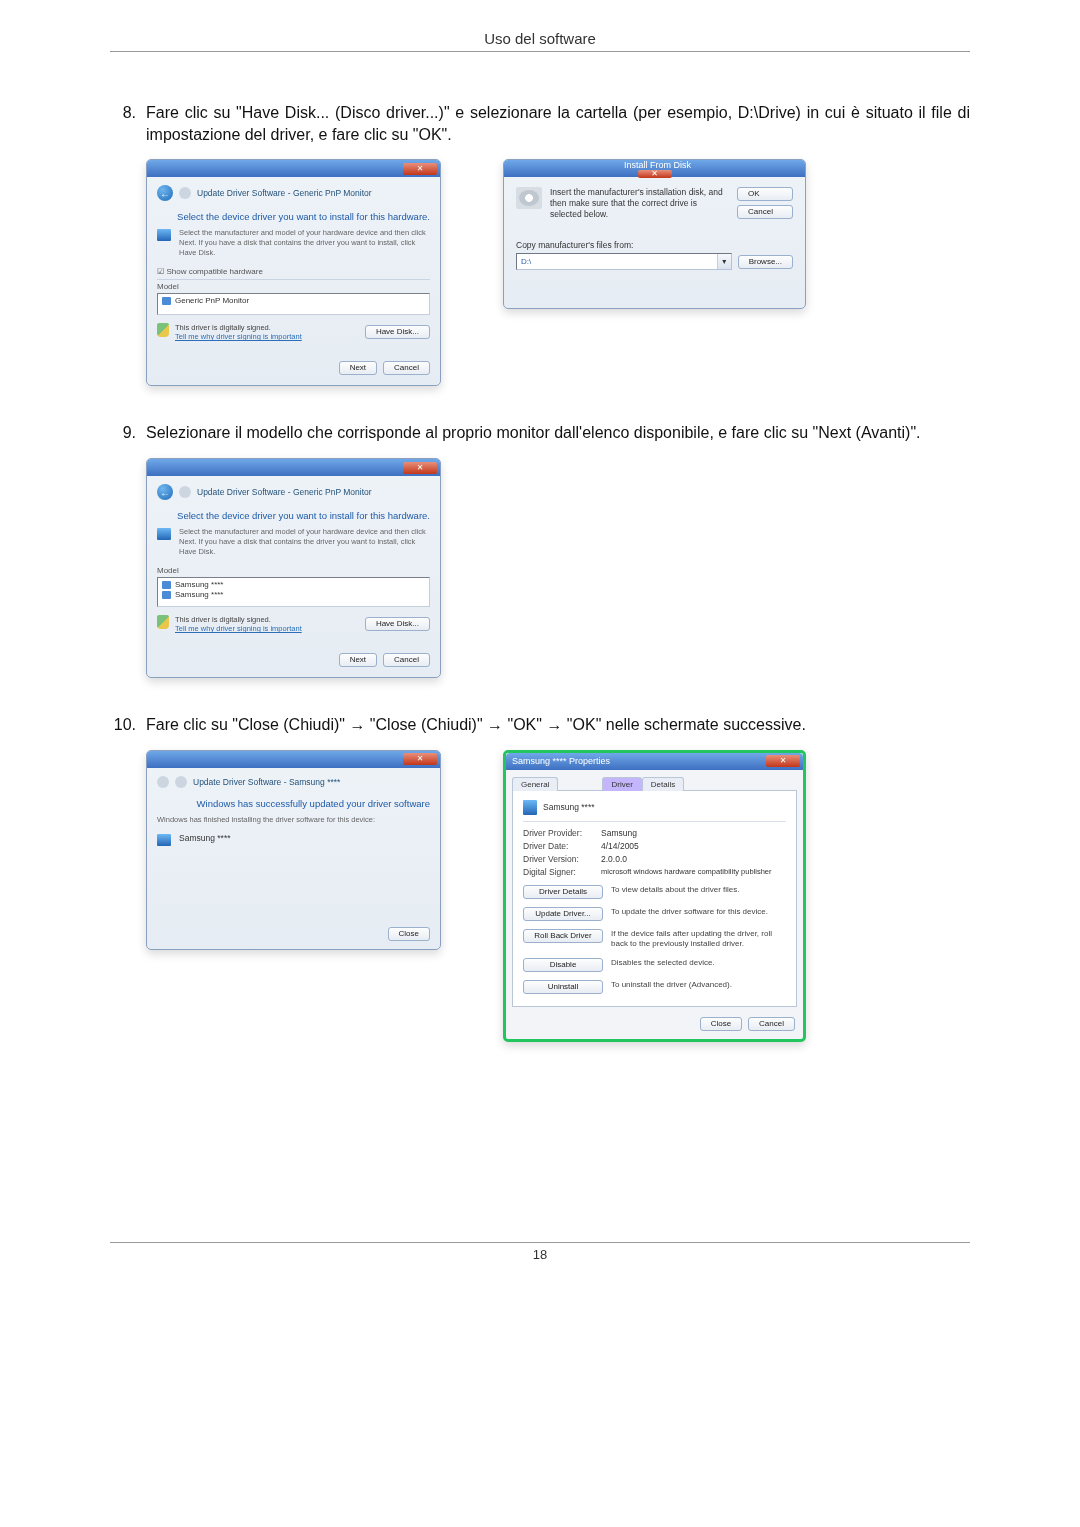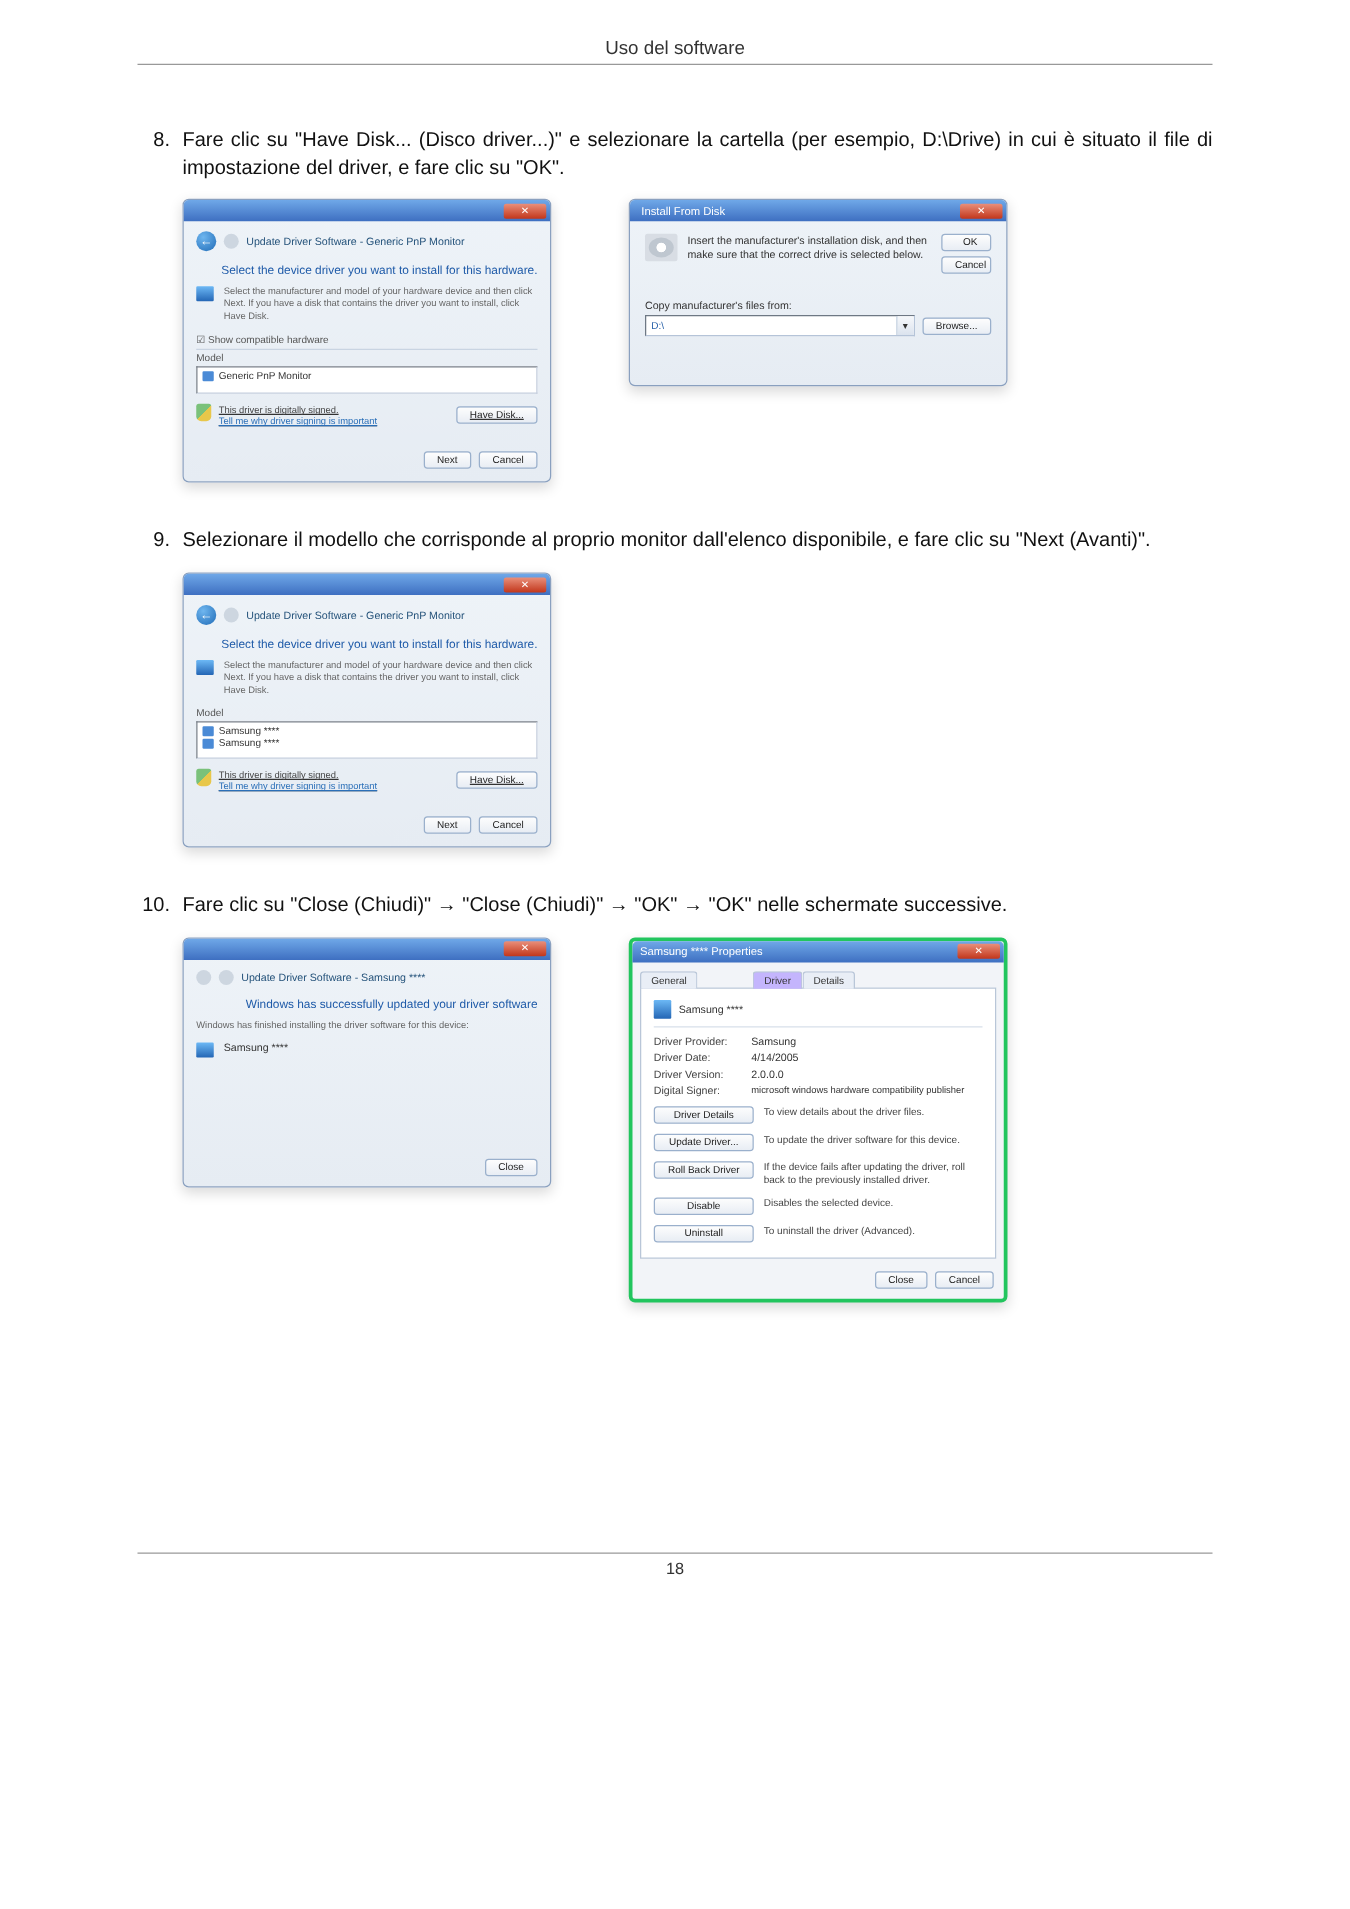--- a/index.html
+++ b/index.html
@@ -112,44 +112,44 @@
   .chk-row { font-size:8px;color:#555;margin-bottom:2px;}
   .thin-rule { border:none;border-top:1px solid #c9d4e2;margin:3px 0 2px;}
   .tbl-head {font-size:8px;color:#555;margin-bottom:2px;}
   .list-box {
     border:1px inset #c4cedd;background:#fff;height:22px;padding:2px 4px;
     font-size:8px;color:#333;
   }
   .list-box.tall { height:30px; }
   .list-item-row { display:flex;align-items:center;gap:4px;margin-bottom:1px;}
   .lil-mon { width:9px;height:8px;background:#4a8ad6;border-radius:1px;flex:0 0 9px;}
-  .sig-row{display:flex;align-items:center;justify-content:space-between;margin-top:8px;text-decoration:underline;}
+  .sig-row{display:flex;align-items:center;justify-content:space-between;margin-top:8px;}
   .sig-left{display:flex;gap:6px;align-items:flex-start;}
   .shield{width:12px;height:14px;background:linear-gradient(135deg,#7ac17a 0 50%,#e8c74a 50% 100%);border-radius:2px 2px 4px 4px;flex:0 0 12px;}
   .sig-text{font-size:7.5px;color:#444;}
   .sig-link{font-size:7.5px;color:#2a6fb8;text-decoration:underline;}
   .btn {
     font-size:8px;background:linear-gradient(#fdfdfd,#e8edf4);
     border:1px solid #9ab0cc;border-radius:3px;padding:2px 10px;color:#222;
     line-height:1;
   }
   .btn-row{display:flex;justify-content:flex-end;gap:6px;margin-top:10px;}
   .btn-row-inset{margin-top:20px;}
 
   
   .ifd { width:303px; }
   .ifd .win-body{padding:10px 12px 12px;}
   .ifd-title{color:#fff;font-size:9px;padding-left:6px;flex:1;}
-  .ifd .win-titlebar{justify-content:center;}
+  .ifd .win-titlebar{justify-content:center;flex-direction:column;}
   .ifd-top{display:flex;gap:8px;align-items:flex-start;margin-bottom:20px;}
   .disk-ico{width:26px;height:22px;background:#d8dde4;border-radius:2px;position:relative;flex:0 0 26px;}
   .disk-ico::after{content:"";position:absolute;inset:3px;border-radius:50%;background:radial-gradient(circle,#fff 28%,#bfc7d0 32%);}
   .ifd-msg{font-size:8.5px;color:#333;line-height:1.3;flex:1;}
   .ifd-btns{display:flex;flex-direction:column;gap:4px;}
-  .ifd-btns .btn{width:40px;text-align:right;}
+  .ifd-btns .btn{width:56px;text-align:left;}
   .copy-lbl{font-size:8.5px;color:#333;margin-bottom:3px;}
   .copy-row{display:flex;gap:6px;align-items:center;}
   .combo{flex:1;display:flex;align-items:center;border:1px inset #b5c4d8;background:#fff;height:17px;}
   .combo-input{flex:1;font-size:8px;color:#2760a8;padding:0 4px;}
   .combo-arrow{width:14px;height:100%;background:linear-gradient(#f6f8fb,#dbe3ee);display:flex;align-items:center;justify-content:center;font-size:8px;color:#333;border-left:1px solid #c2cfdf;}
 
   
   .propwin{width:303px;background:#f2f4f8;border:3px solid #22c55e;border-radius:5px;font-size:8.5px;color:#333;box-shadow:0 4px 10px rgba(0,0,0,.15);}
   .propwin .win-titlebar{justify-content:space-between;padding-left:6px;}
   .prop-title{color:#fff;font-size:9px;}

